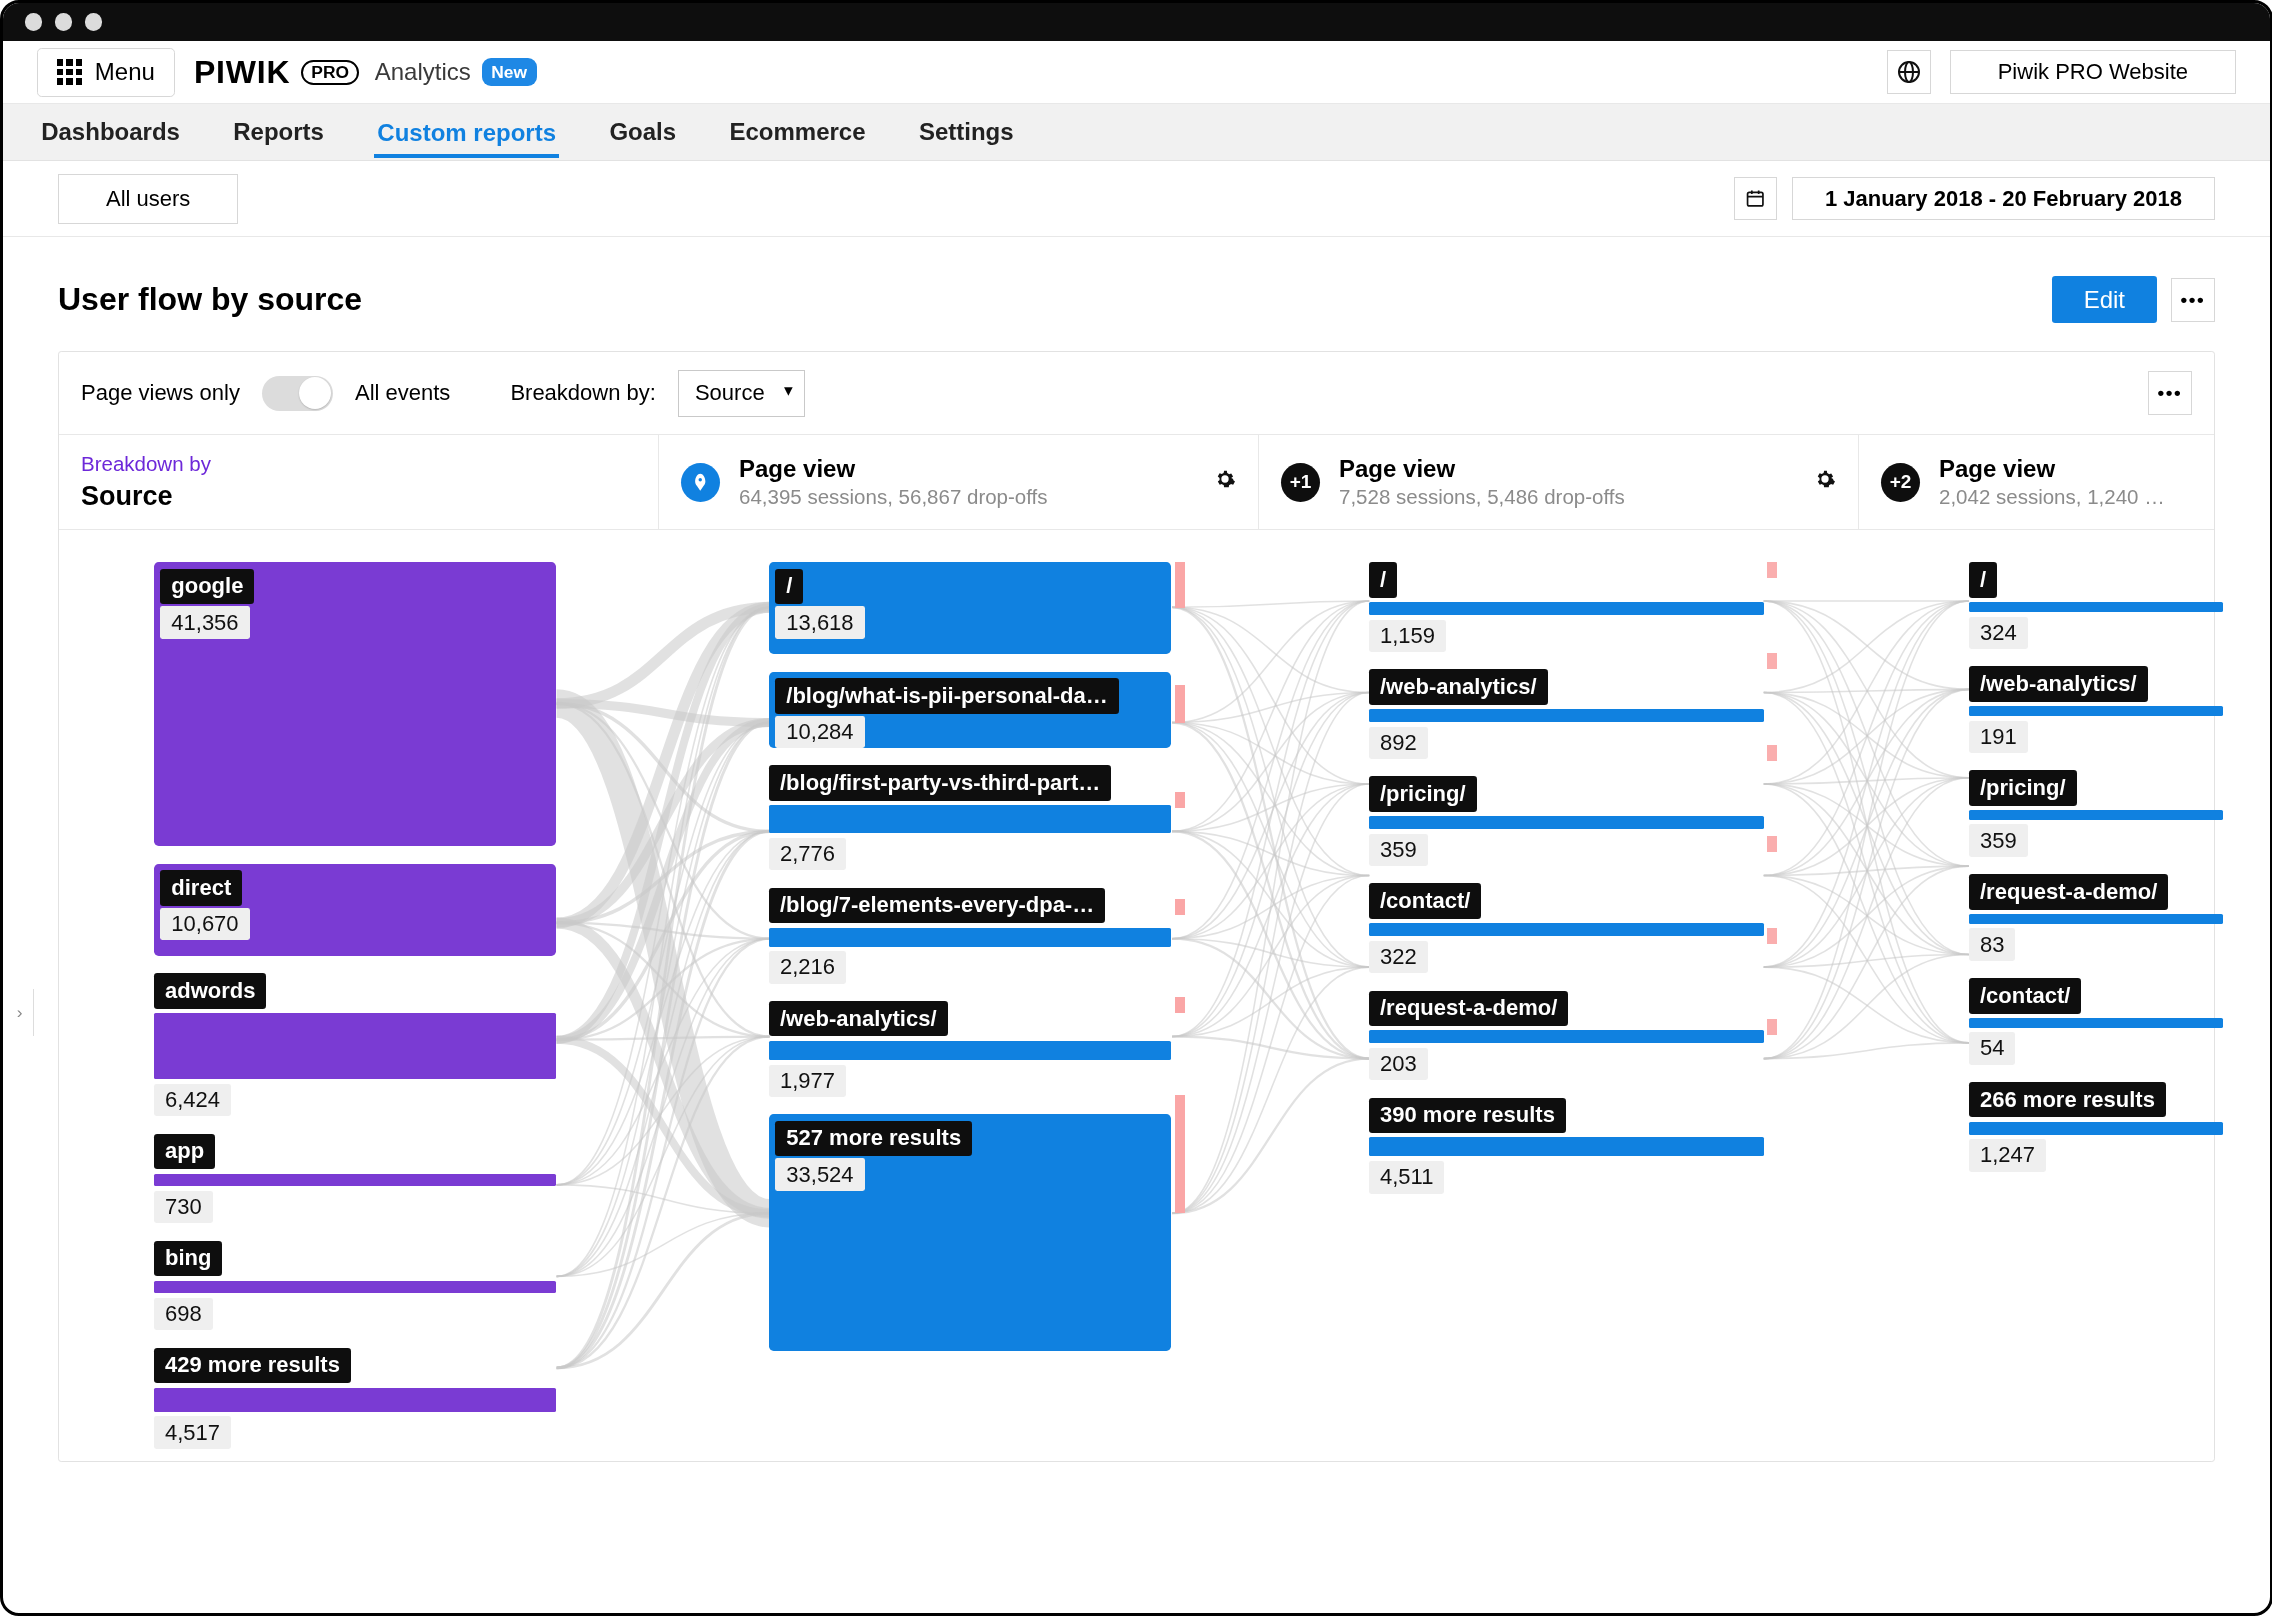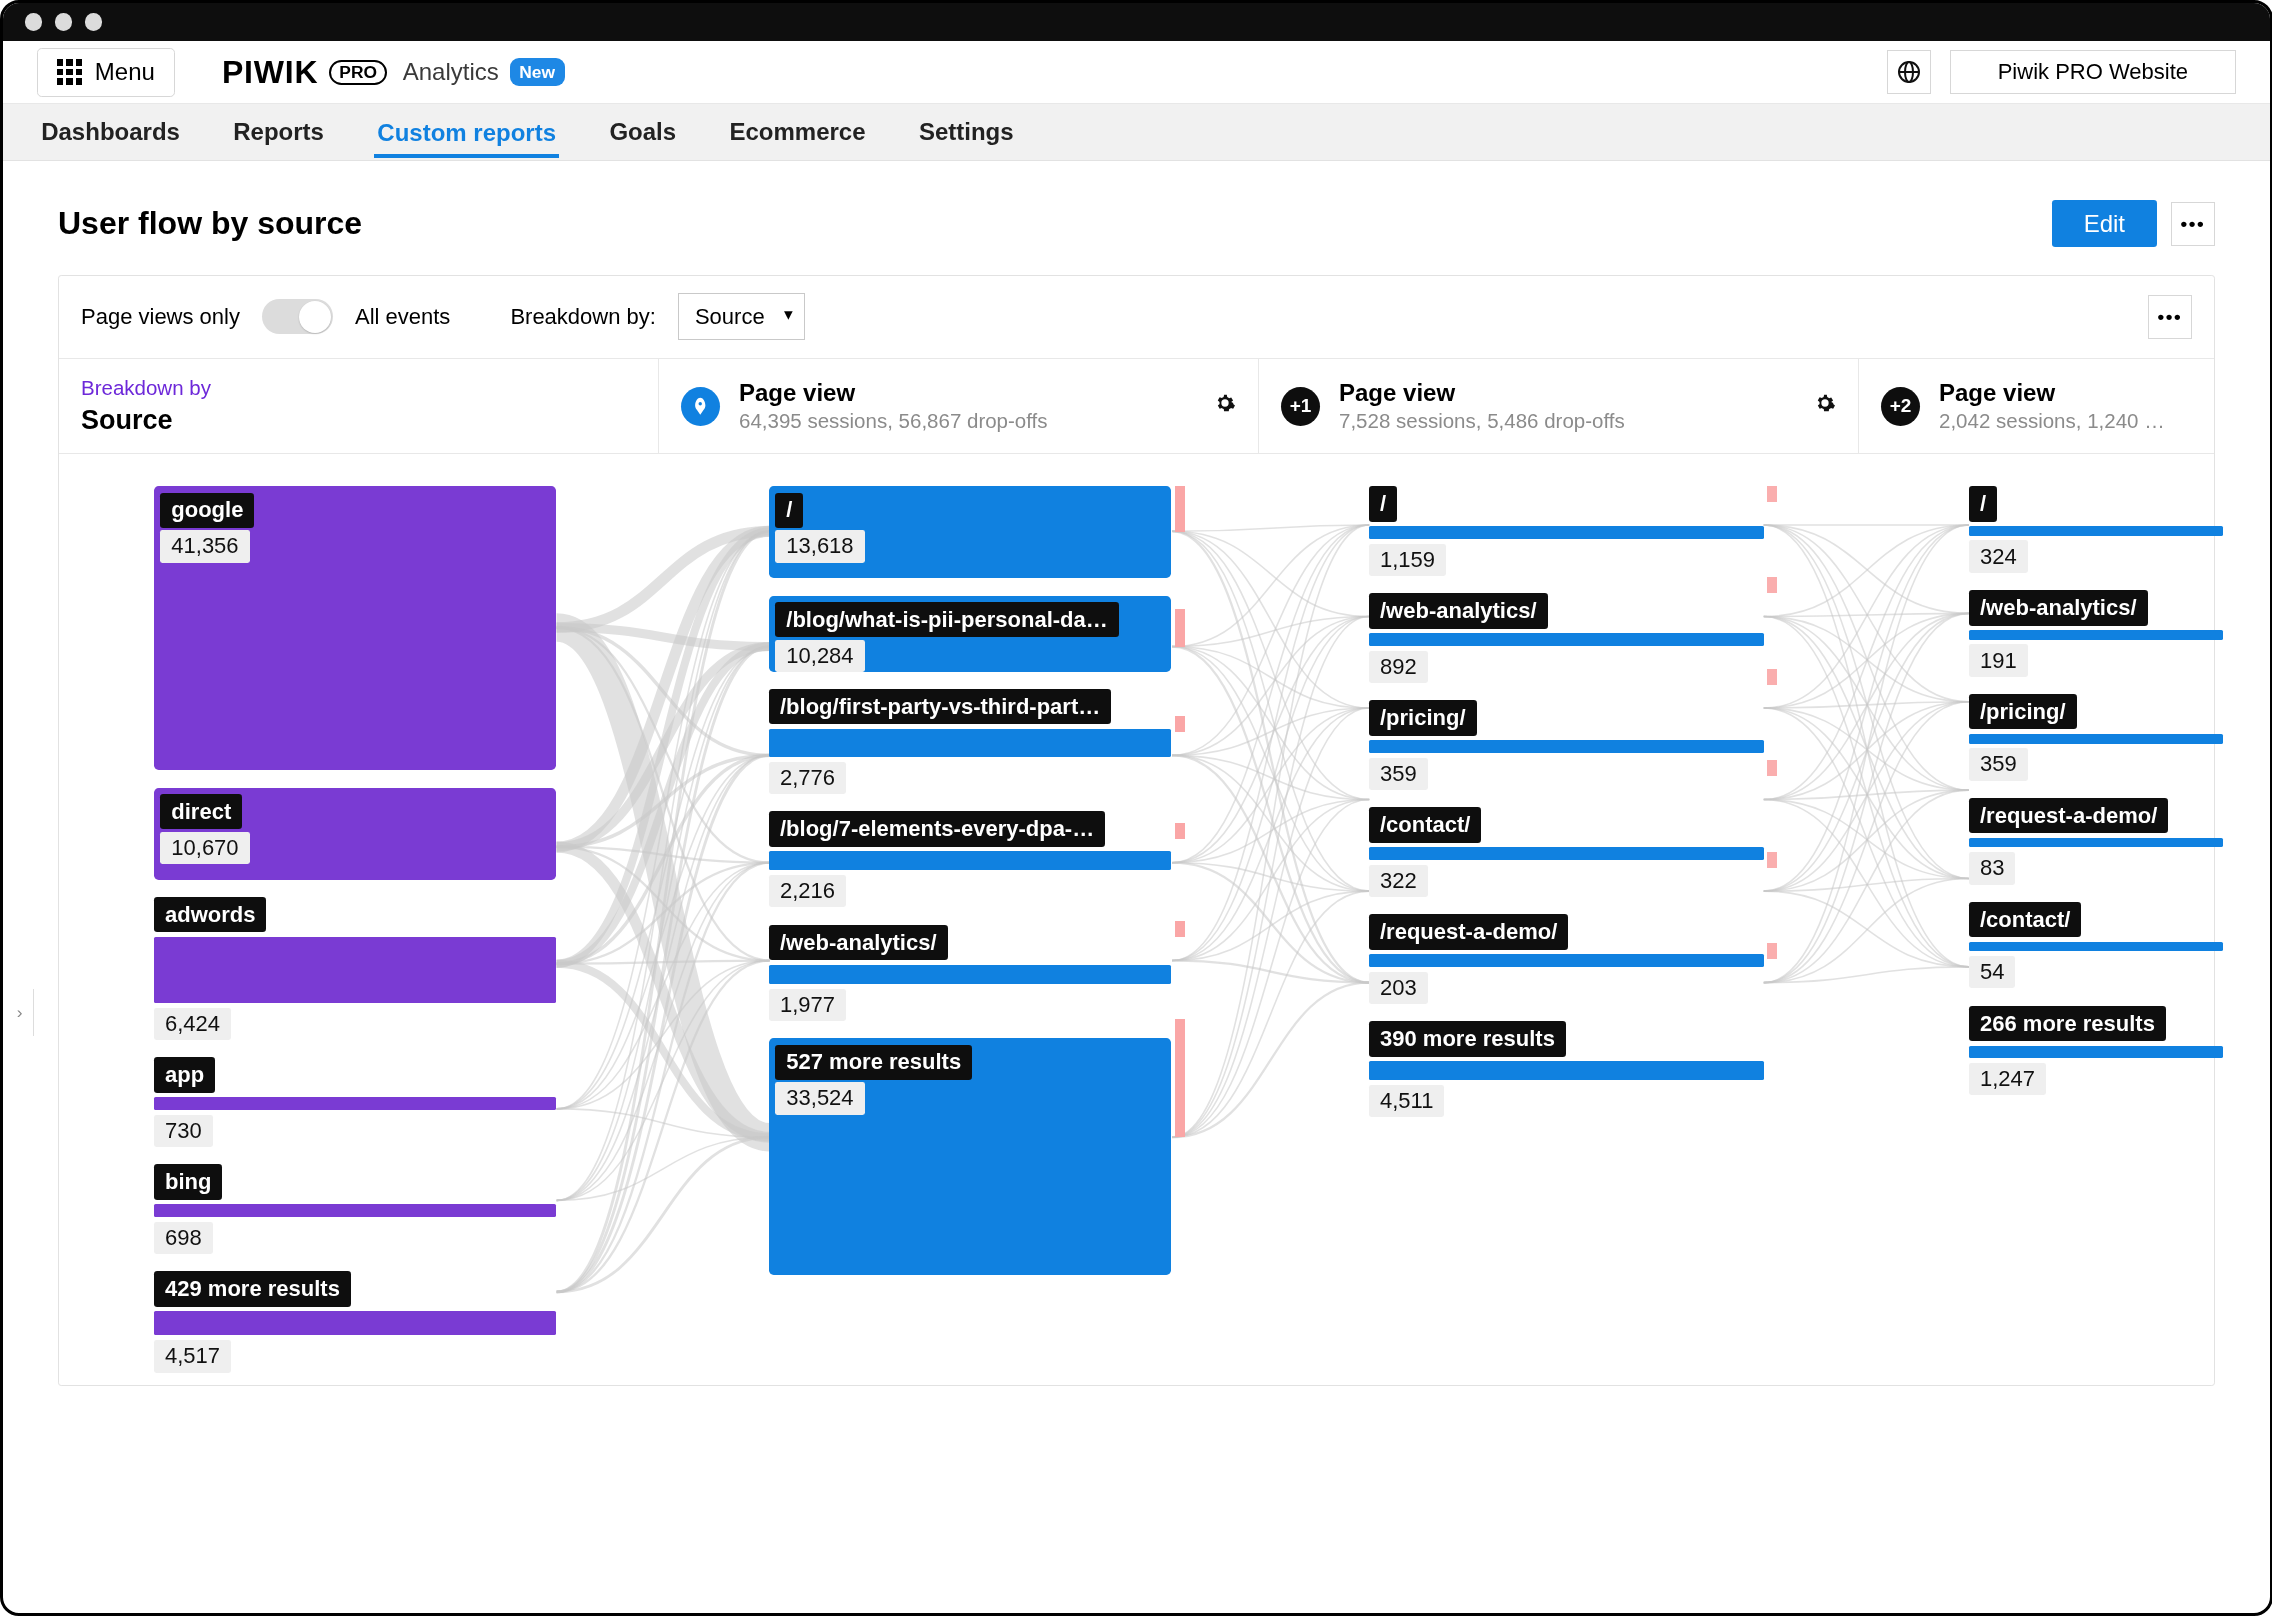--- a/index.html
+++ b/index.html
@@ -6,21 +6,21 @@
 body { background: #fff; width: 2273px; height: 1616px; overflow: hidden; }
 
 .window-frame { border: 3.2px solid #000; border-radius: 19px; width: 2273px; height: 1616px; overflow: hidden; background: #fff; position: relative; }
 .titlebar { background: #0e0e0e; height: 38px; display: flex; align-items: center; padding: 0 22px; gap: 12.6px; }
 .traffic-light { width: 17.4px; height: 17.4px; border-radius: 50%; background: #dcdcdc; }
 
 .topbar { height: 63px; border-bottom: 0.8px solid #e8e8e8; display: flex; align-items: center; padding: 0 34px; gap: 19px; }
 .menu-btn { display: flex; align-items: center; gap: 12.6px; border: 0.8px solid #d7d7d7; border-radius: 4.7px; padding: 9.5px 19px; font-size: 24px; font-weight: 500; background: #fff; cursor: pointer; }
 .menu-grid { display: grid; grid-template-columns: repeat(3, 6.3px); grid-template-rows: repeat(3, 6.3px); gap: 3.2px; }
 .menu-grid span { background: #000; width: 6.3px; height: 6.3px; }
-.brand { display: flex; align-items: center; gap: 11px; margin-left: 28px; }
+.brand { display: flex; align-items: center; gap: 11px; }
 .brand-piwik { font-size: 32px; font-weight: 800; letter-spacing: 0.8px; }
 .brand-pro { border: 2.4px solid #000; border-radius: 12.6px; font-size: 17.4px; font-weight: 800; padding: 0 8px; }
 .brand-analytics { font-size: 24px; font-weight: 400; color: #3a3a3a; margin-left: 4.7px; }
 .badge-new { background: #1e88e5; color: #fff; font-size: 17.4px; font-weight: 600; padding: 3.2px 9.5px; border-radius: 9px; }
 .topbar-spacer { flex: 1; }
 .globe-btn { width: 44px; height: 44px; border: 0.8px solid #d7d7d7; display: flex; align-items: center; justify-content: center; background: #fff; cursor: pointer; font-size: 24px; }
 .site-select { height: 44px; border: 0.8px solid #d7d7d7; display: flex; align-items: center; padding: 0 47px; font-size: 22px; font-weight: 500; background: #fff; margin-left: -0.8px; }
 
 .nav-tabs { height: 57px; background: #f1f1f1; border-bottom: 0.8px solid #e2e2e2; display: flex; align-items: center; padding: 0 35px; gap: 47px; }
 .nav-tab { font-size: 24px; font-weight: 600; color: #222; border: none; background: none; cursor: pointer; padding: 12.6px 3.2px; }
@@ -131,20 +131,37 @@
 
   <div class="nav-tabs">
     <button class="nav-tab">Dashboards</button>
     <button class="nav-tab">Reports</button>
     <button class="nav-tab active">Custom reports</button>
     <button class="nav-tab">Goals</button>
     <button class="nav-tab">Ecommerce</button>
     <button class="nav-tab">Settings</button>
   </div>
 
+  <div class="filterbar">
+    <button class="segment-btn">
+      <span>All users</span>
+    </button>
+    <div class="filter-spacer"></div>
+    <div class="cal-icon-btn">
+      <svg width="20.5" height="20.5" viewBox="0 0 24 24" fill="none" stroke="#111" stroke-width="2">
+          <rect x="3" y="5" width="18" height="16" rx="2"></rect>
+          <line x1="3" y1="10" x2="21" y2="10"></line>
+          <line x1="8" y1="3" x2="8" y2="7"></line>
+          <line x1="16" y1="3" x2="16" y2="7"></line>
+        </svg>
+    </div>
+    <div class="date-range">
+      <span>1 January 2018 - 20 February 2018</span>
+    </div>
+  </div>
 
   <div class="sidebar-expand">›</div>
 
   <div class="content-area">
     <div class="report-hdr">
       <div class="report-title">User flow by source</div>
       <button class="edit-btn">Edit</button>
       <button class="more-btn">•••</button>
     </div>
 

